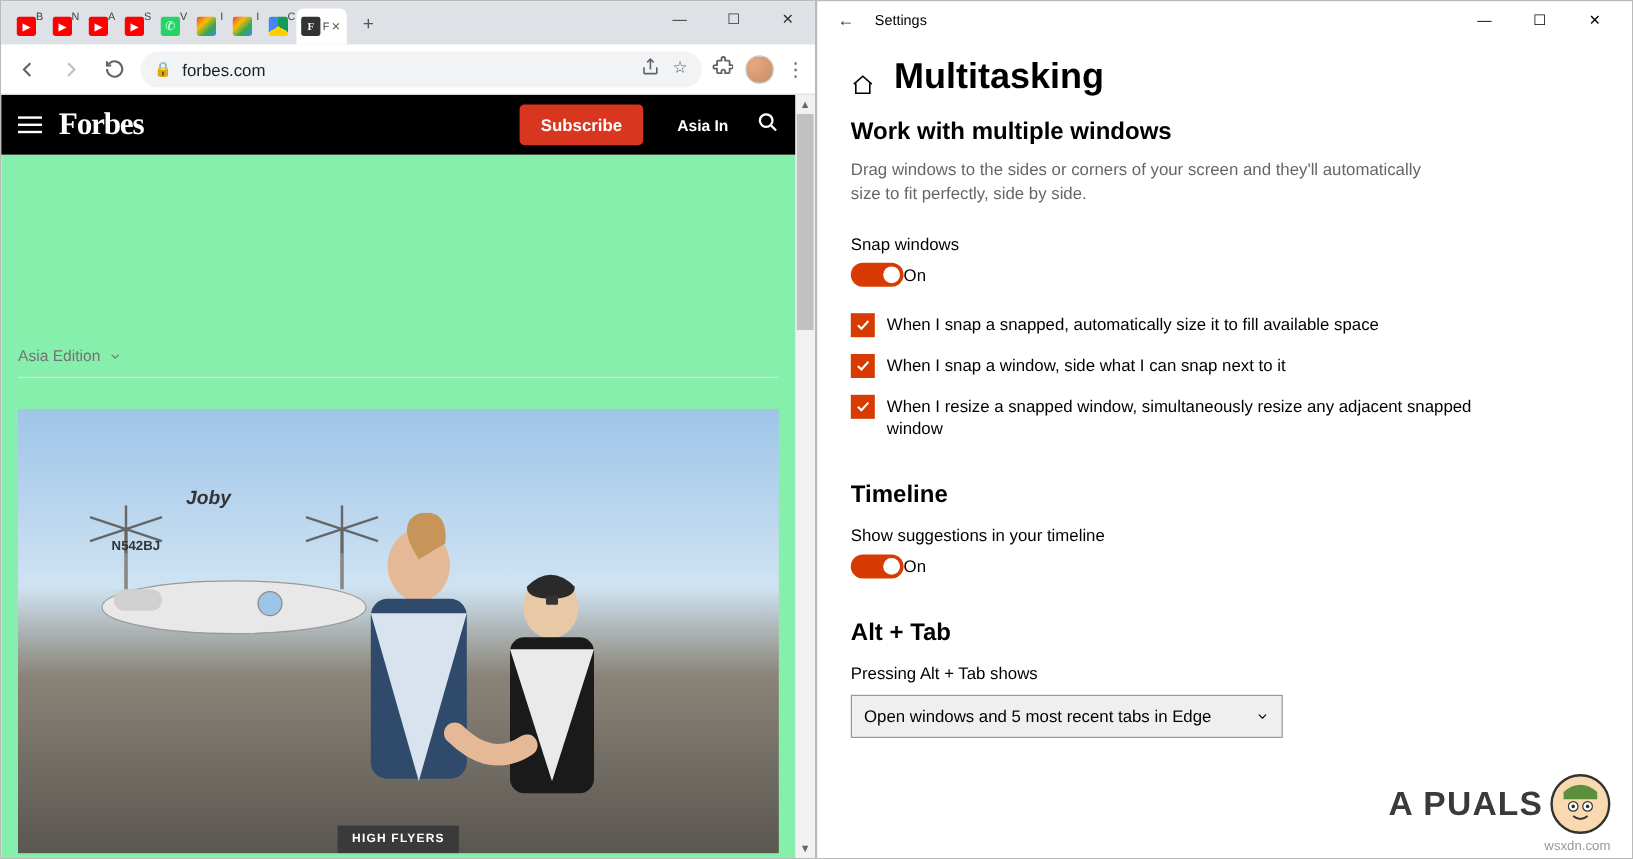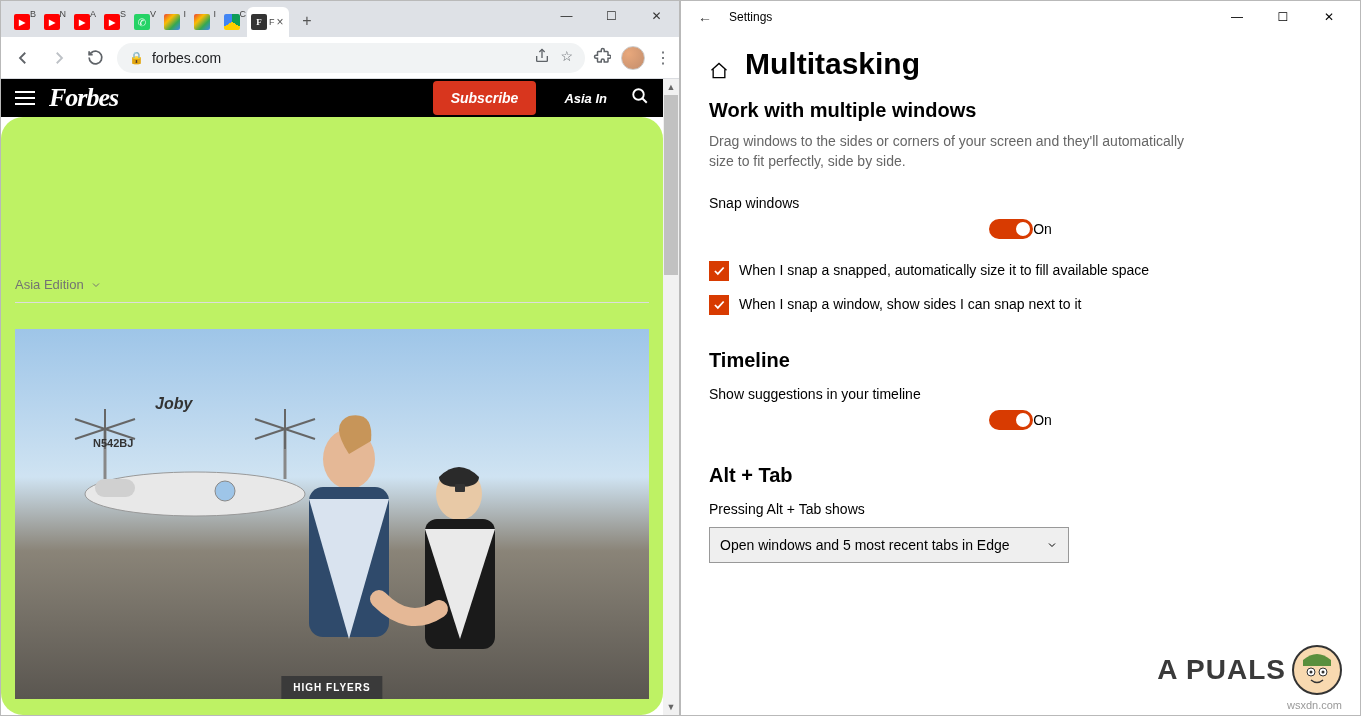--- a/index.html
+++ b/index.html
@@ -39,30 +39,30 @@
 .nav-btn { width:28px; height:28px; display:flex; align-items:center; justify-content:center; color:#5f6368; border-radius:50%; }
 .nav-btn.disabled { color:#bdc1c6; }
 .omnibox { flex:1; height:30px; background:#f1f3f4; border-radius:15px; display:flex; align-items:center; padding:0 12px; gap:8px; color:#202124; font-size:14px;}
 .omnibox .lock { color:#5f6368; font-size:12px;}
 .omnibox-actions { margin-left:auto; display:flex; gap:10px; color:#5f6368;}
 .toolbar-right { display:flex; align-items:center; gap:10px; }
 .ext-icon { width:18px; height:18px; }
 .avatar { width:24px; height:24px; border-radius:50%; background:radial-gradient(circle at 30% 30%, #e8a87c, #c38d6c); border:1px solid #ccc;}
 
 .forbes-header {
-  height:38px; background:#000; display:flex; align-items:center; padding:0 14px; gap:14px;font-style:italic;
+  height:50px; background:#000; display:flex; align-items:center; padding:0 14px; gap:14px;
 }
 .hamburger { display:flex; flex-direction:column; gap:4px; }
 .hamburger span { width:20px; height:2px; background:#fff; }
 .forbes-logo { color:#fff; font-family:Georgia,"Times New Roman",serif; font-weight:bold; font-size:26px; letter-spacing:-1px;}
 .subscribe-btn { margin-left:auto; background:#d8361e; color:#fff; font-weight:600; font-size:14px; padding:9px 18px; border-radius:4px;}
 .signin { color:#fff; font-size:13px; font-weight:600; margin-left:14px;}
 .search-icon-f { color:#fff; margin-left:10px; }
 
-.forbes-body { flex:1; background:#bef264; overflow:hidden; position:relative; padding:0 14px;border-radius:22px;}
+.forbes-body { flex:1; background:#86efac; overflow:hidden; position:relative; padding:0 14px;}
 .edition-row { margin-top:160px; padding-bottom:10px; border-bottom:1px solid #ddd; color:#737373; font-size:13px; display:flex; align-items:center; gap:6px;}
 .article-hero {
   margin-top:26px; height:370px; background:linear-gradient(180deg,#9ec5e8 0%, #cfe3f2 40%, #8a8478 60%, #5a5650 100%);
   position:relative; overflow:hidden;
 }
 .hero-plane { position:absolute; left:30px; top:80px; width:300px; height:120px; }
 .hero-people { position:absolute; right:90px; bottom:0; width:320px; height:300px; }
 .joby-text { position:absolute; left:140px; top:66px; font-weight:bold; color:#333; font-size:16px; font-style:italic;}
 .tail-text { position:absolute; left:78px; top:108px; font-size:11px; color:#333; font-weight:bold;}
 .high-flyers {
@@ -90,21 +90,21 @@
 
 .settings-body { flex:1; padding:8px 28px 20px; overflow:auto; position:relative;}
 .page-heading { display:flex; align-items:flex-end; gap:16px; margin-bottom:18px; margin-top:6px;}
 .home-icon { width:20px; height:20px; }
 .page-heading h1 { font-size:30px; font-weight:600; color:#000;}
 
 .section-title { font-size:20px; font-weight:600; color:#000; margin-top:6px; margin-bottom:10px;}
 .section-desc { font-size:14px; color:#666; max-width:480px; line-height:1.4; margin-bottom:24px;}
 
 .field-label { font-size:14px; color:#000; margin-bottom:8px;}
-.toggle-row { display:flex; align-items:center; gap:0; margin-bottom:22px;justify-content:center;}
+.toggle-row { display:flex; align-items:center; gap:0; margin-bottom:22px;}
 .toggle {
   width:44px; height:20px; border-radius:10px; background:#d83b01; position:relative;
 }
 .toggle .knob { position:absolute; right:3px; top:3px; width:14px; height:14px; background:#fff; border-radius:50%;}
 .toggle-label { font-size:14px; color:#000;}
 
 .checkbox-row { display:flex; align-items:flex-start; gap:10px; margin-bottom:14px; max-width:520px;}
 .checkbox {
   width:20px; height:20px; background:#d83b01; flex-shrink:0; display:flex; align-items:center; justify-content:center;
 }
@@ -321,21 +321,29 @@
           </svg>
         </div>
       <div class="checkbox-label">When I snap a snapped, automatically size it to fill available space</div>
     </div>
     <div class="checkbox-row">
       <div class="checkbox">
           <svg width="14" height="14" viewBox="0 0 24 24" fill="none" stroke-width="3">
             <path d="M5 12l5 5L20 6"></path>
           </svg>
         </div>
-      <div class="checkbox-label">When I snap a window, show sides I can snap next to it</div>
+      <div class="checkbox-label">When I snap a window, side what I can snap next to it</div>
+    </div>
+    <div class="checkbox-row">
+      <div class="checkbox">
+          <svg width="14" height="14" viewBox="0 0 24 24" fill="none" stroke-width="3">
+            <path d="M5 12l5 5L20 6"></path>
+          </svg>
+        </div>
+      <div class="checkbox-label">When I resize a snapped window, simultaneously resize any adjacent snapped window</div>
     </div>
 
     <div class="subsection">
       <div class="section-title">Timeline</div>
       <div class="field-label" style="margin-top:14px">Show suggestions in your timeline</div>
       <div class="toggle-row">
         <div class="toggle">
             <div class="knob"></div>
           </div>
         <div class="toggle-label">On</div>

